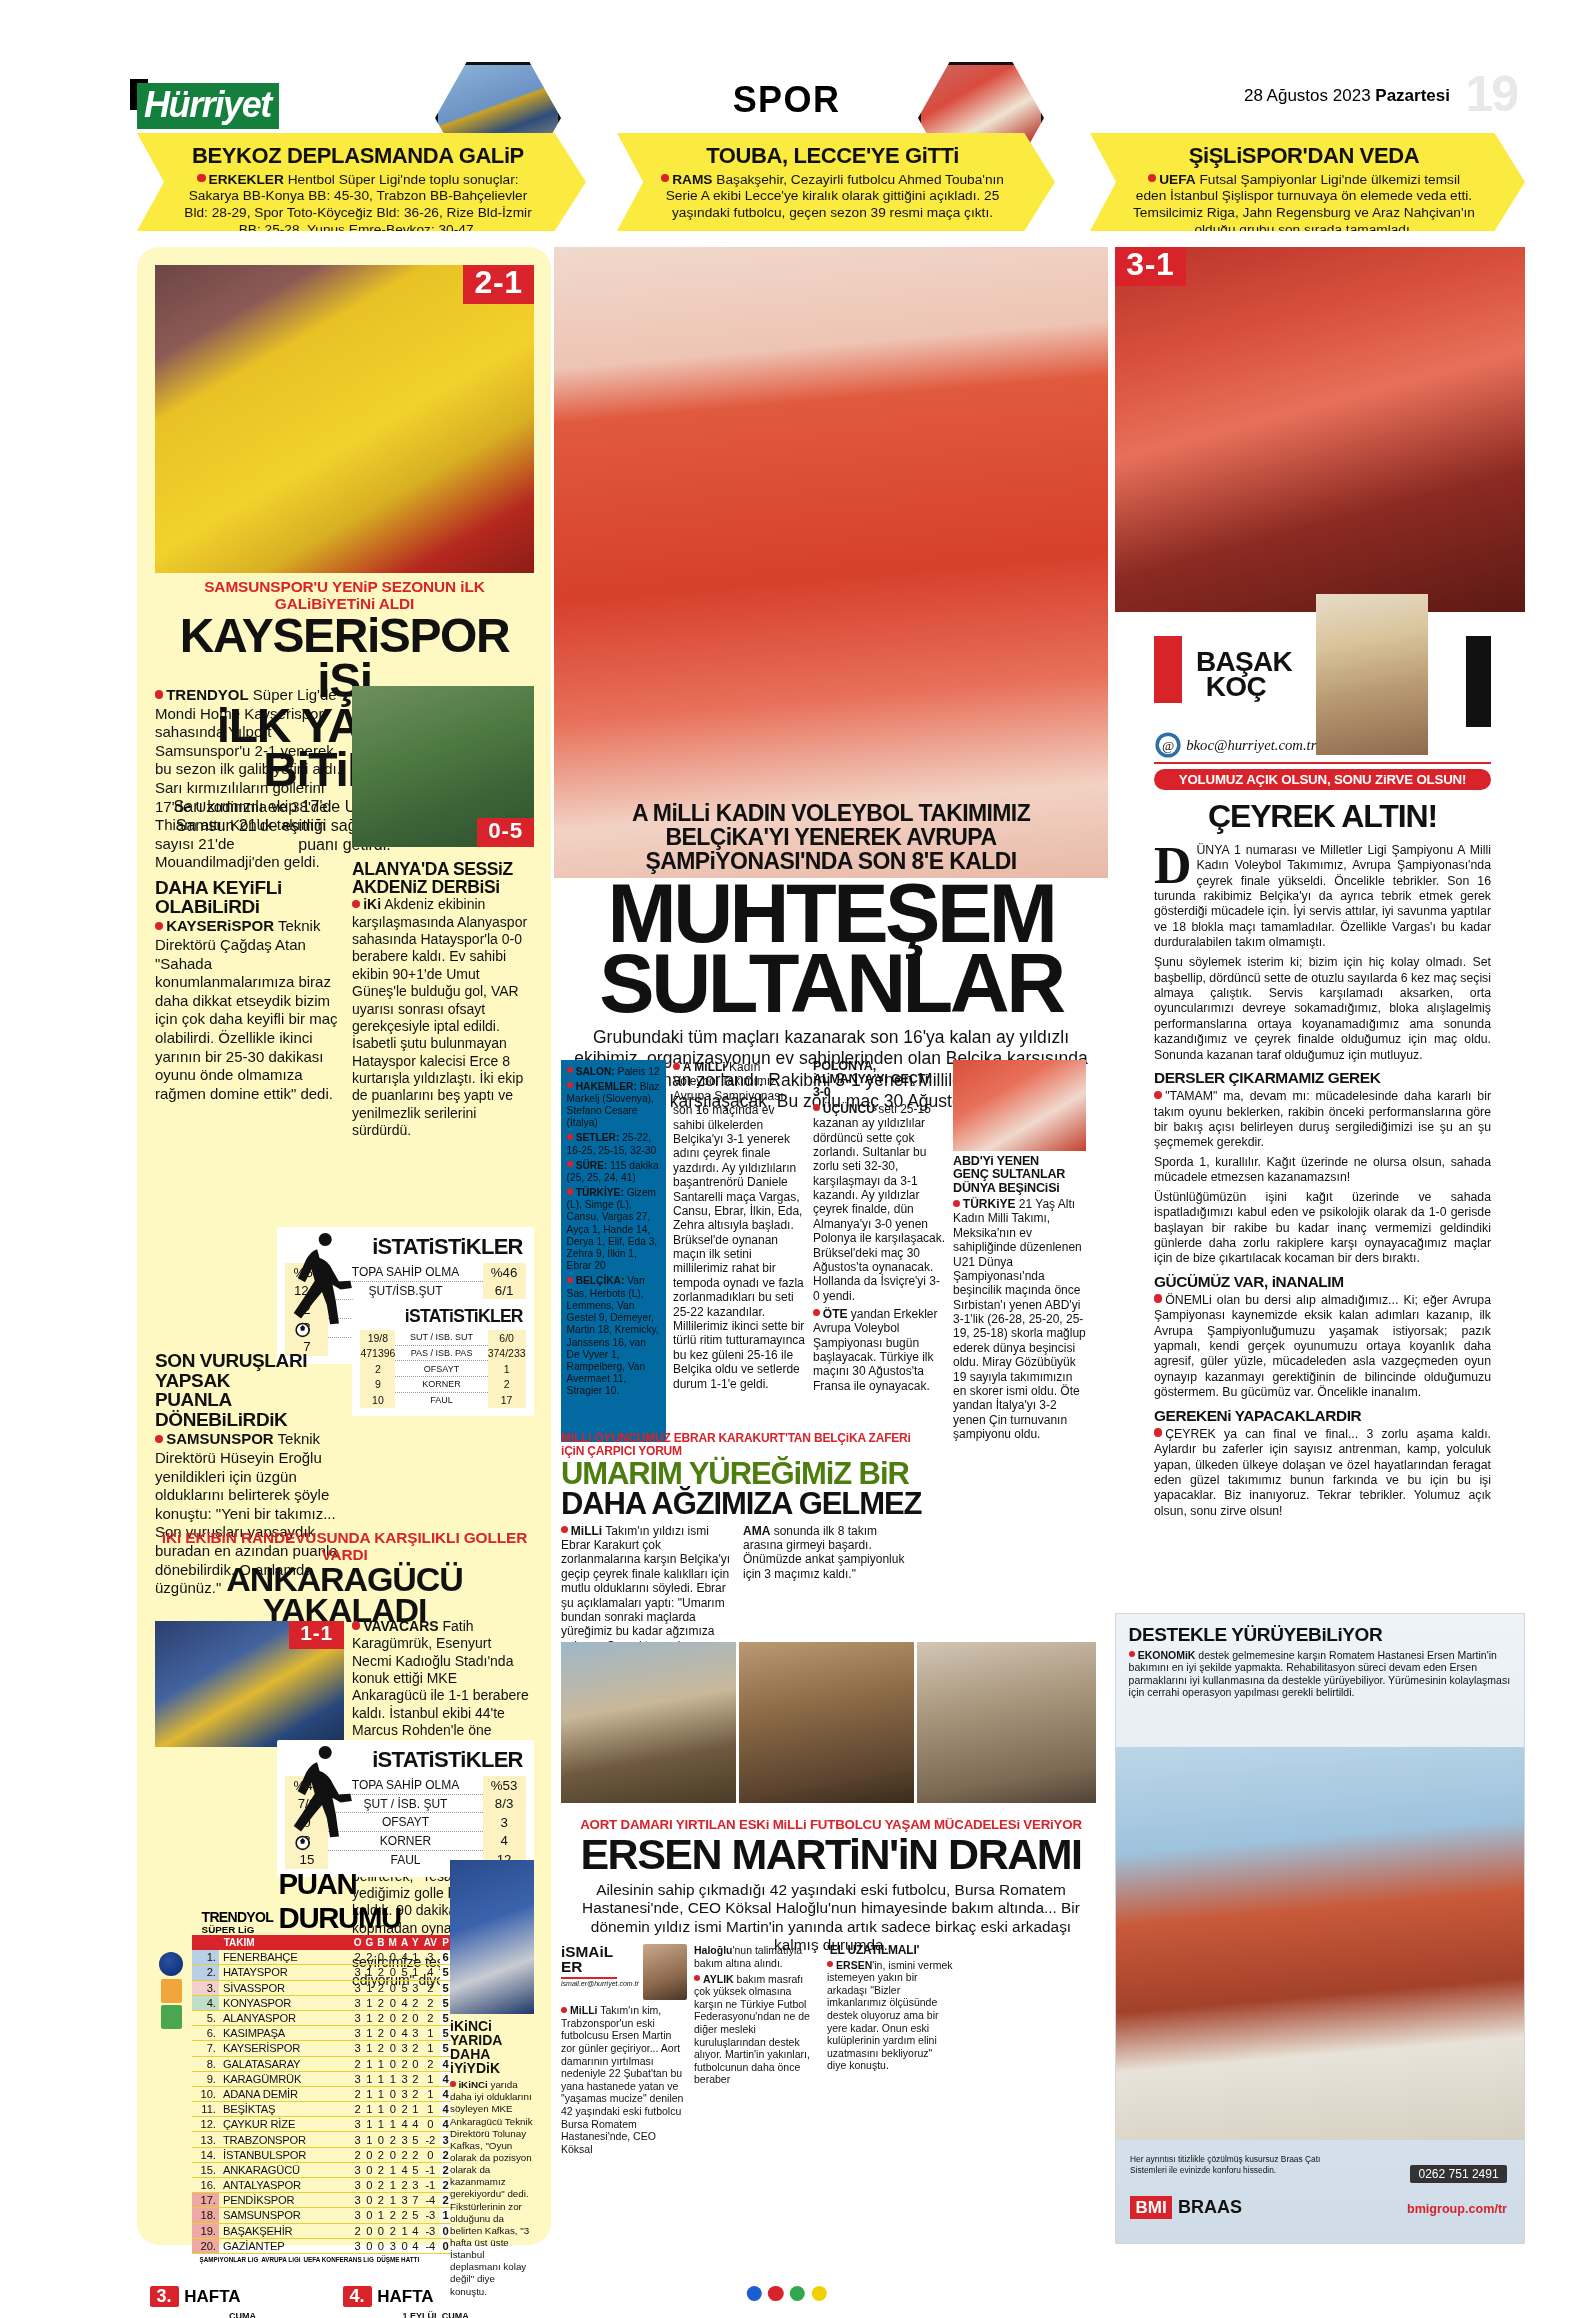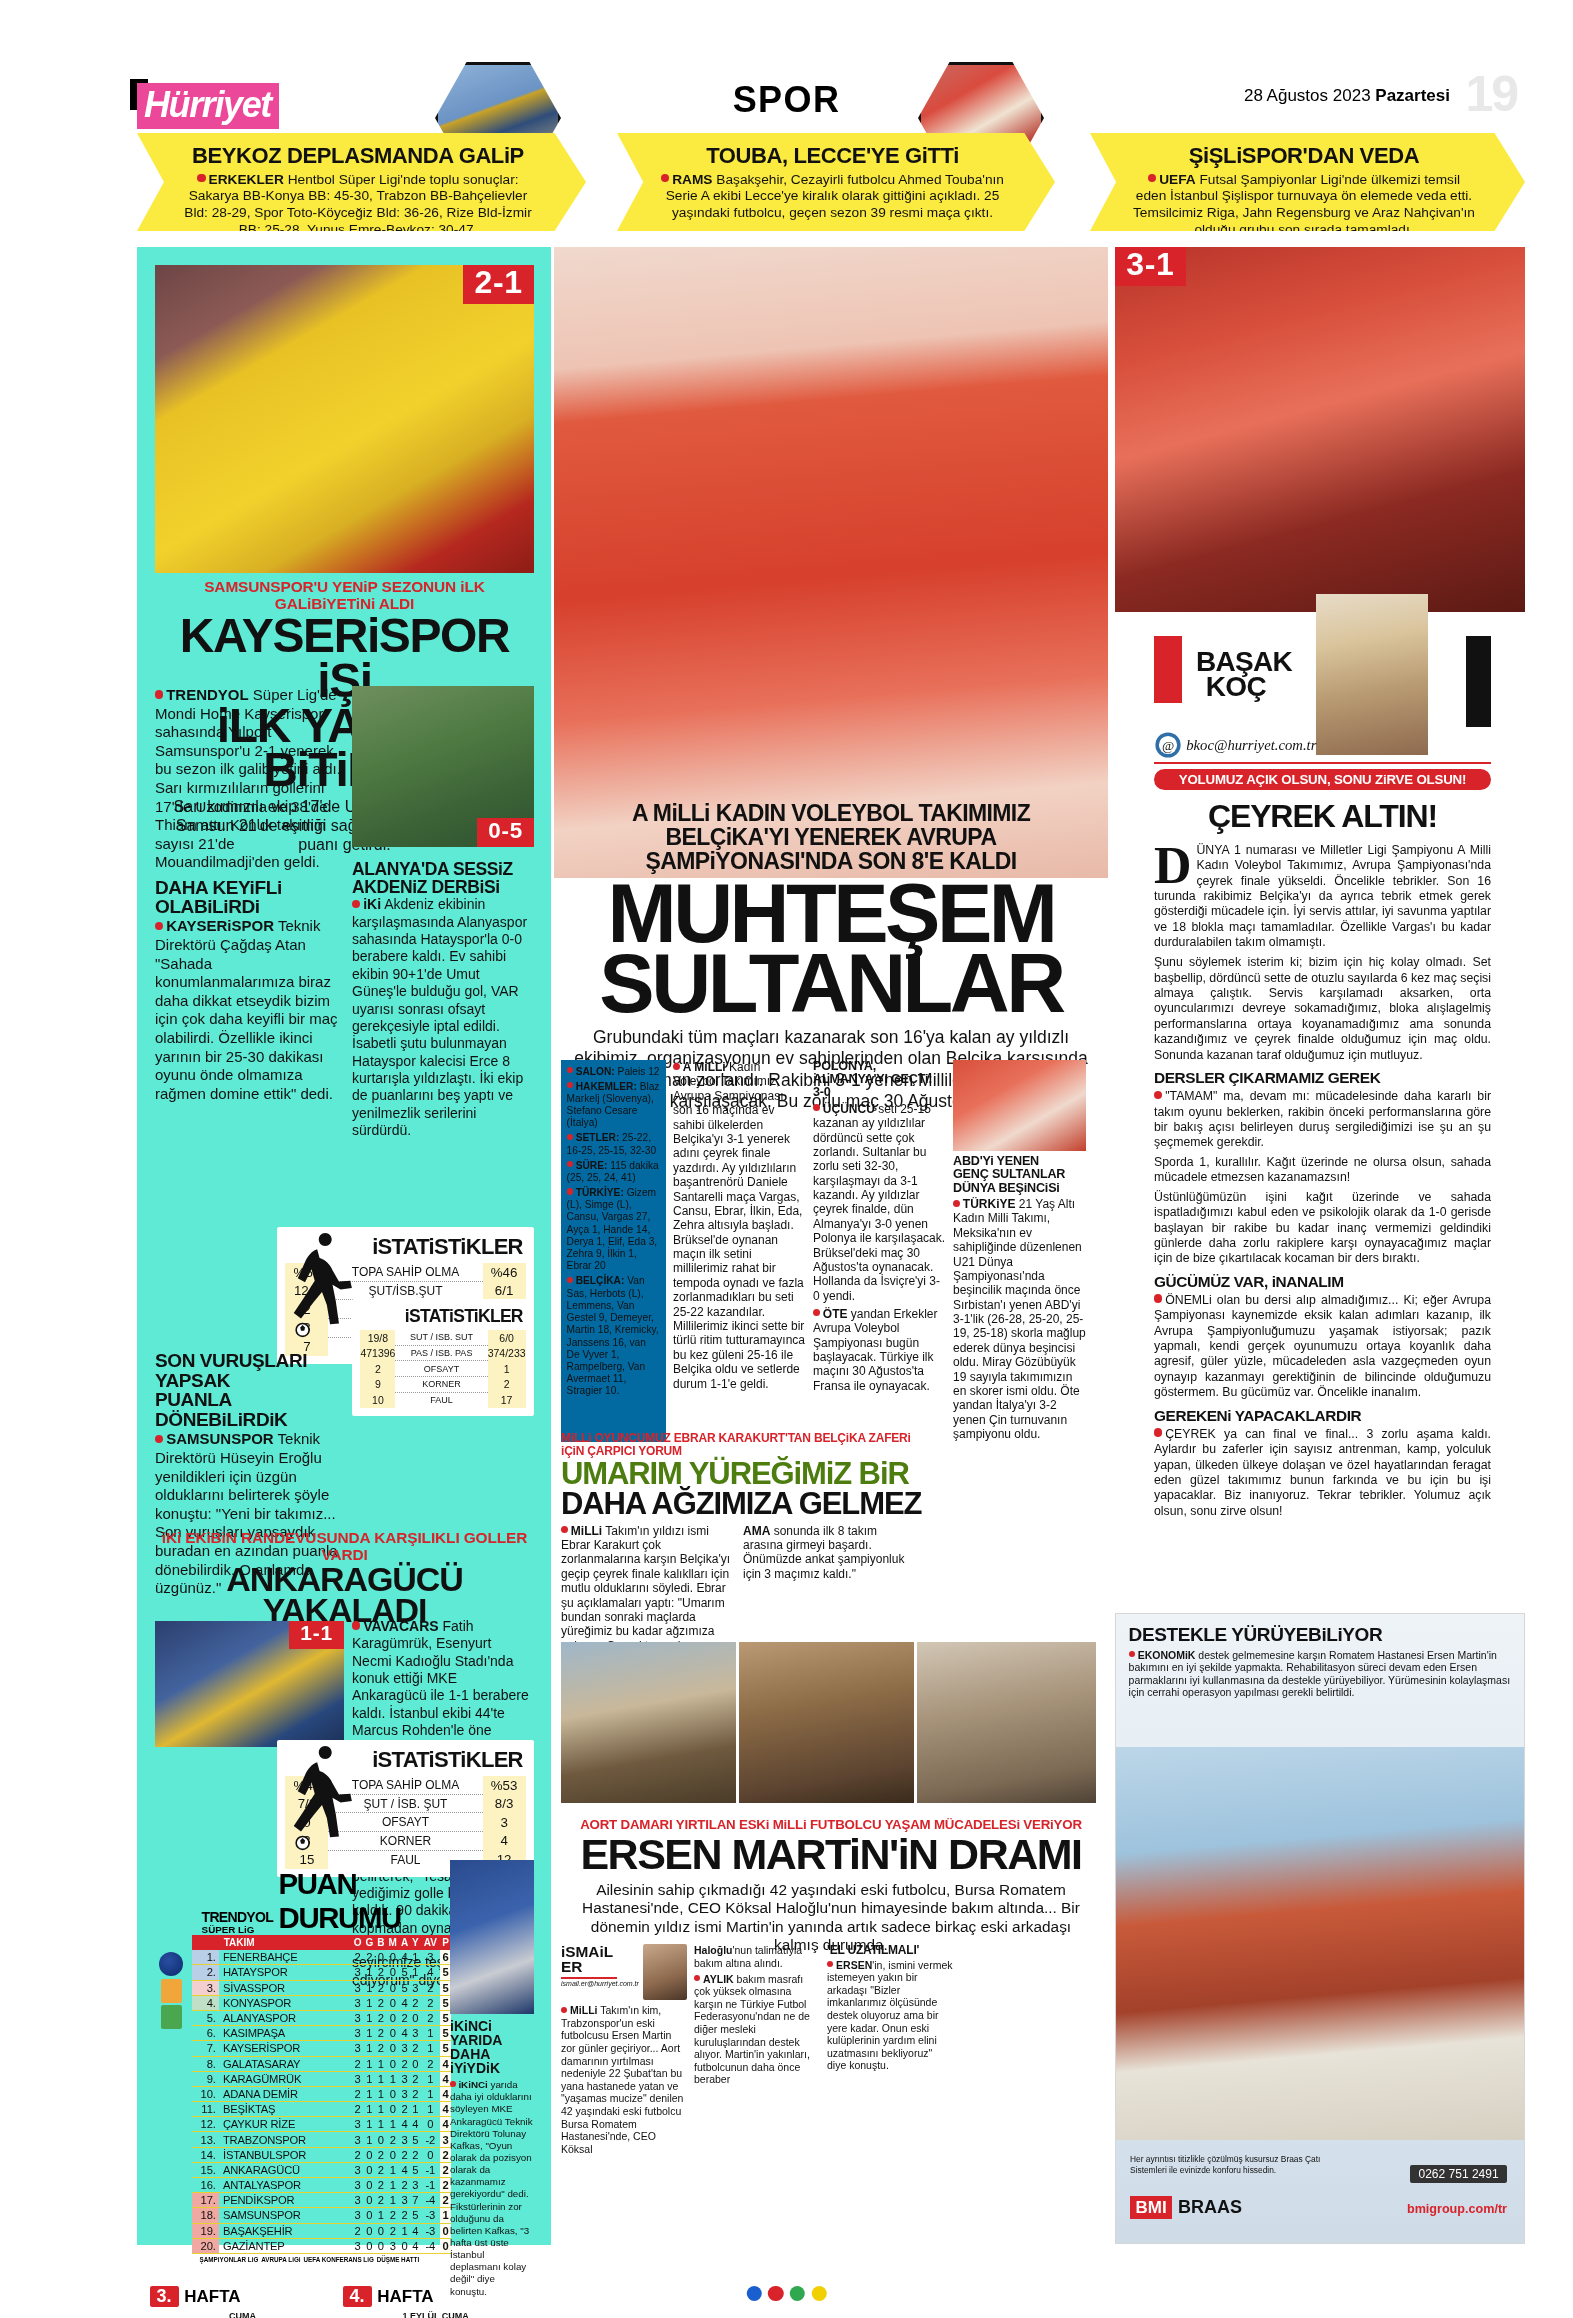--- a/index.html
+++ b/index.html
@@ -12,21 +12,21 @@
   }
   .page { position:absolute; inset:0; }
 
   
   .masthead { position:absolute; left:0; top:0; width:1573px; height:123px; }
   .logo {
     position:absolute; left:137px; top:83px;
     font-family:"Liberation Sans", sans-serif;
     font-weight:bold; font-style:italic;
     font-size:36px; letter-spacing:-1.4px;
-    color:#ffffff; background:#ec4899;
+    color:#ffffff; background:#15803d;
     padding:1.4px 8.4px 2.8px 7px;
     transform:skewX(0deg);
     text-align:center;
   }
   .logo-black {
     position:absolute; left:130px; top:79px;
     width:18px; height:31px; background:#000;
   }
   .spor-title {
     position:absolute; left:0; right:0; top:79px;
@@ -73,21 +73,22 @@
   }
   .ribbon p b { font-weight:bold; }
   .bullet {
     display:inline-block; width:8.4px; height:8.4px; border-radius:50%;
     background:#d8232a; margin-right:2.8px; vertical-align:1.4px;
   }
 
   
   .colL {
     position:absolute; left:137px; top:247px; width:414px; height:1998px;
-    background:#5eead4;
+    background:#fef9c3;
+    border-radius:22px;
   }
   .colM {
     position:absolute; left:554px; top:247px; width:554px; height:1998px;
     background:#ffffff;
   }
   .colR {
     position:absolute; left:1115px; top:247px; width:410px; height:1998px;
     background:#ffffff;
   }
 

